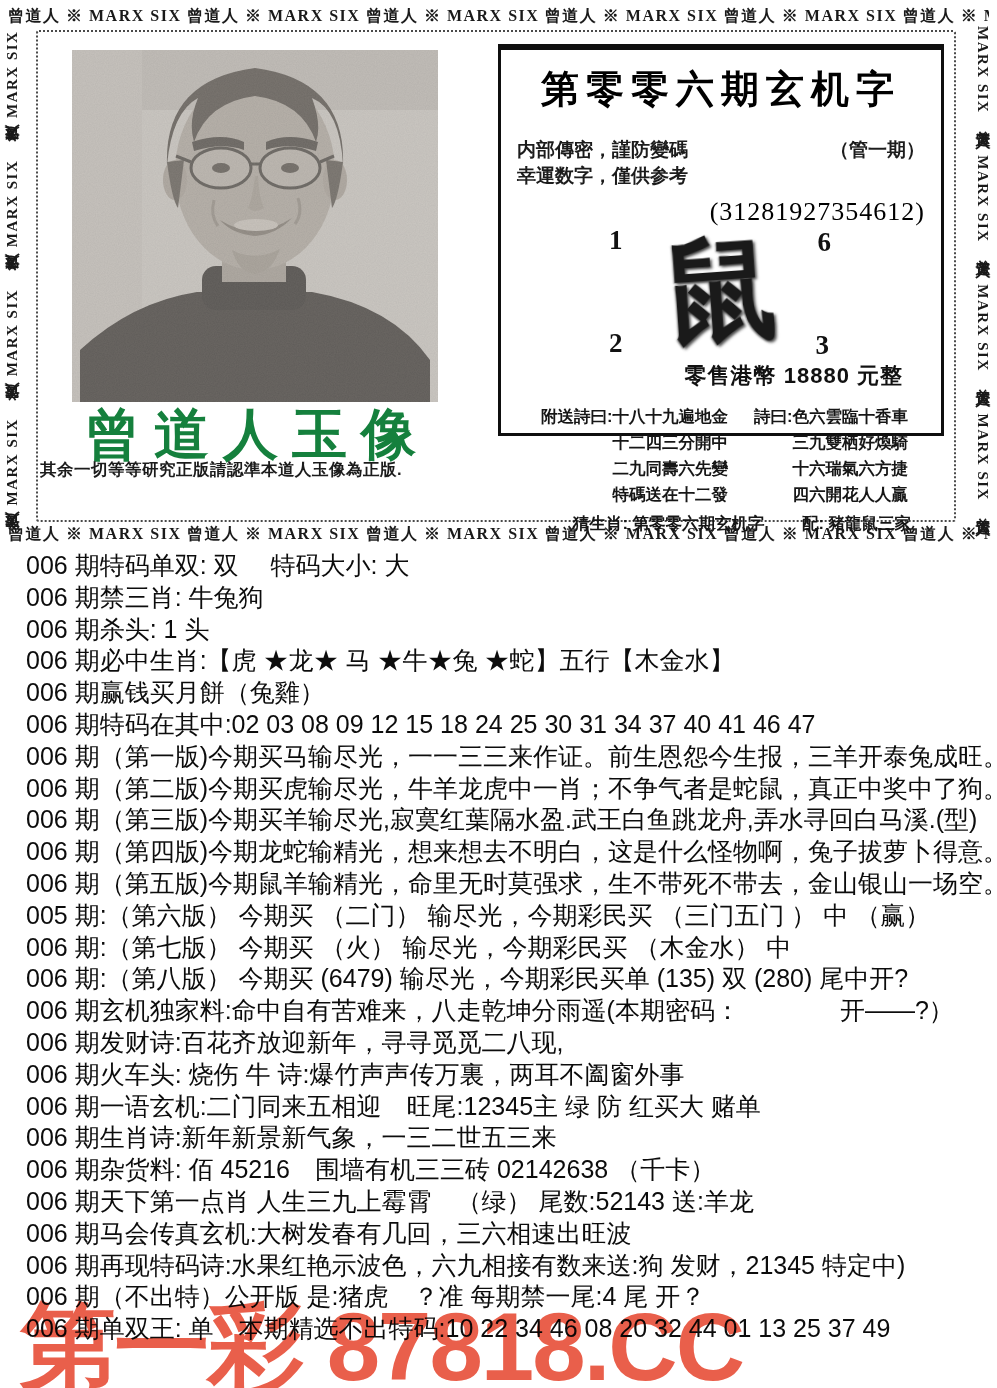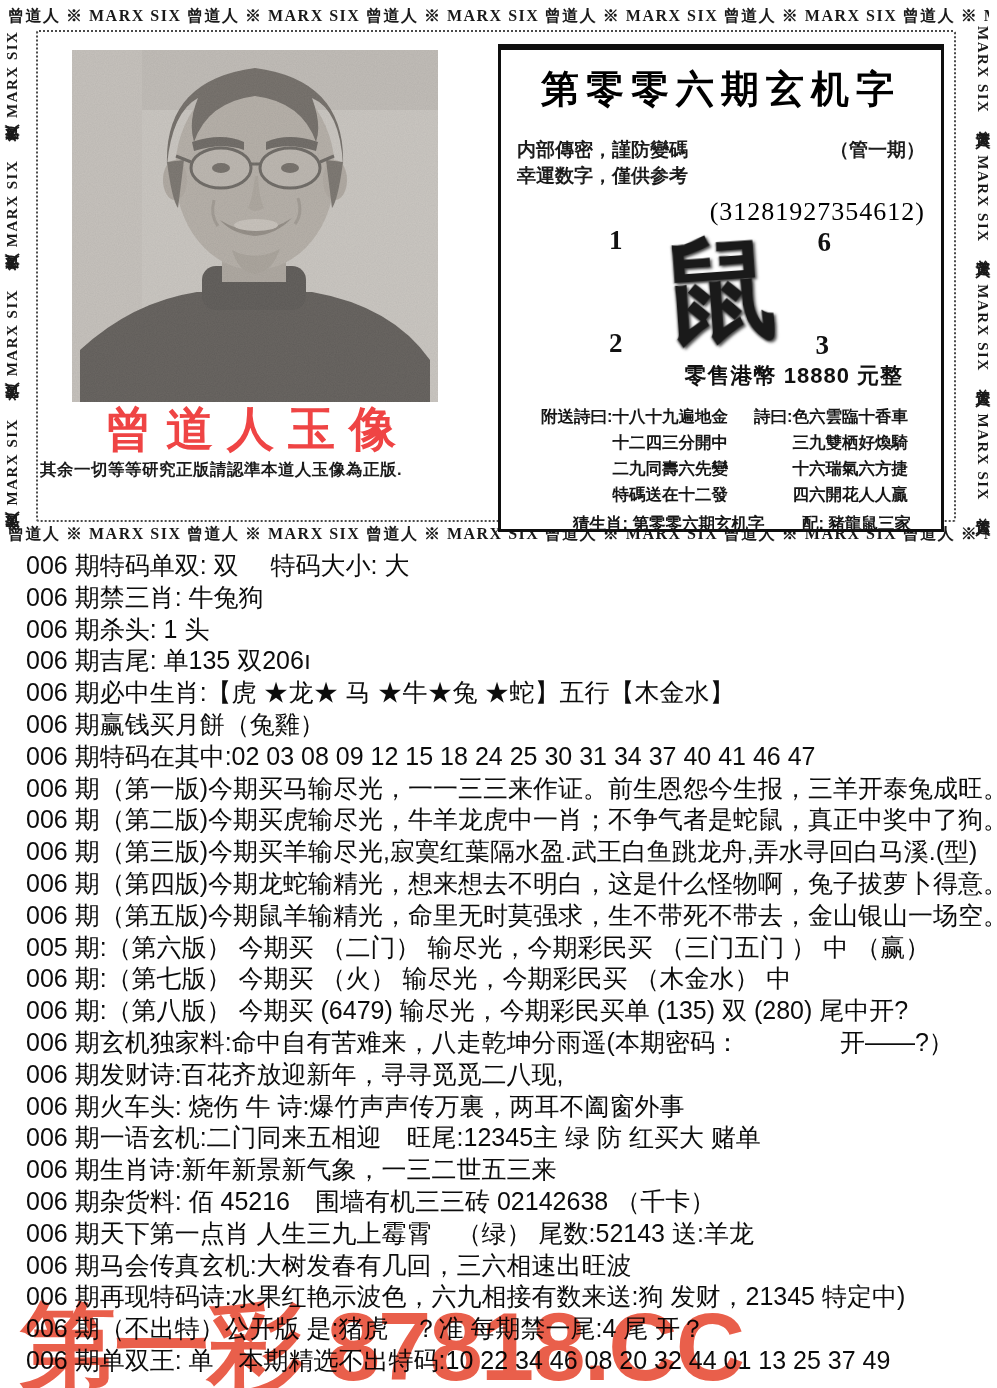--- a/index.html
+++ b/index.html
@@ -21,31 +21,31 @@
   }
   .border-col.left{transform:rotate(180deg);}
   .squiggle-frame{
     position:absolute;left:36px;top:30px;width:916px;height:488px;
     border:2px dotted #4a4a4a;border-radius:3px;
   }
   
   .portrait{position:absolute;left:72px;top:50px;width:366px;height:352px;}
   .caption{
     position:absolute;left:55px;top:398px;width:405px;text-align:center;
-    font-family:"Liberation Serif",serif;font-weight:bold;font-size:47px;
-    letter-spacing:14px;color:#ef4444;
+    font-family:"Liberation Serif",serif;font-weight:bold;font-size:55px;
+    letter-spacing:14px;color:#15803d;
   }
   .notes{
     position:absolute;left:40px;top:456px;width:445px;
     font-size:16.5px;font-weight:bold;line-height:26px;color:#1b1b1b;
     letter-spacing:0.5px;
   }
   
   .mystic-box{
-    position:absolute;left:498px;top:44px;width:446px;height:488px;
+    position:absolute;left:498px;top:44px;width:446px;height:392px;
     box-sizing:border-box;border:3px solid #0f0f0f;border-top-width:6px;
     padding:6px 16px 6px 16px;background:#fff;
   }
   .mb-title{
     text-align:center;font-family:"Liberation Serif",serif;font-weight:bold;
     font-size:38px;letter-spacing:7px;margin-top:8px;color:#000;
   }
   .mb-row{display:flex;justify-content:space-between;margin-top:22px;
     font-size:19px;font-weight:bold;color:#1c1c1c;}
   .mb-line2{font-size:19px;font-weight:bold;color:#1c1c1c;}
@@ -208,21 +208,20 @@
     <div class="guess-row">
       <span class="g1">猜生肖: 第零零六期玄机字</span>
       <span class="g2">配: 豬龍鼠三家</span>
     </div>
   </div>
 
   <div class="body-lines">
     <div class="bline">006 期特码单双: 双　 特码大小: 大</div>
     <div class="bline">006 期禁三肖: 牛兔狗</div>
     <div class="bline">006 期杀头: 1 头</div>
-    <div class="bline">006 期吉尾: 单135 双206ı</div>
     <div class="bline">006 期必中生肖:【虎 ★龙★ 马 ★牛★兔 ★蛇】五行【木金水】</div>
     <div class="bline">006 期赢钱买月餅（兔雞）</div>
     <div class="bline">006 期特码在其中:02 03 08 09 12 15 18 24 25 30 31 34 37 40 41 46 47</div>
     <div class="bline">006 期（第一版)今期买马输尽光，一一三三来作证。前生恩怨今生报，三羊开泰兔成旺。(盏)</div>
     <div class="bline">006 期（第二版)今期买虎输尽光，牛羊龙虎中一肖；不争气者是蛇鼠，真正中奖中了狗。 （刻）</div>
     <div class="bline">006 期（第三版)今期买羊输尽光,寂寞红葉隔水盈.武王白鱼跳龙舟,弄水寻回白马溪.(型)</div>
     <div class="bline">006 期（第四版)今期龙蛇输精光，想来想去不明白，这是什么怪物啊，兔子拔萝卜得意。</div>
     <div class="bline">006 期（第五版)今期鼠羊输精光，命里无时莫强求，生不带死不带去，金山银山一场空。</div>
     <div class="bline">005 期:（第六版） 今期买 （二门） 输尽光，今期彩民买 （三门五门 ） 中 （赢）</div>
     <div class="bline">006 期:（第七版） 今期买 （火） 输尽光，今期彩民买 （木金水） 中</div>

